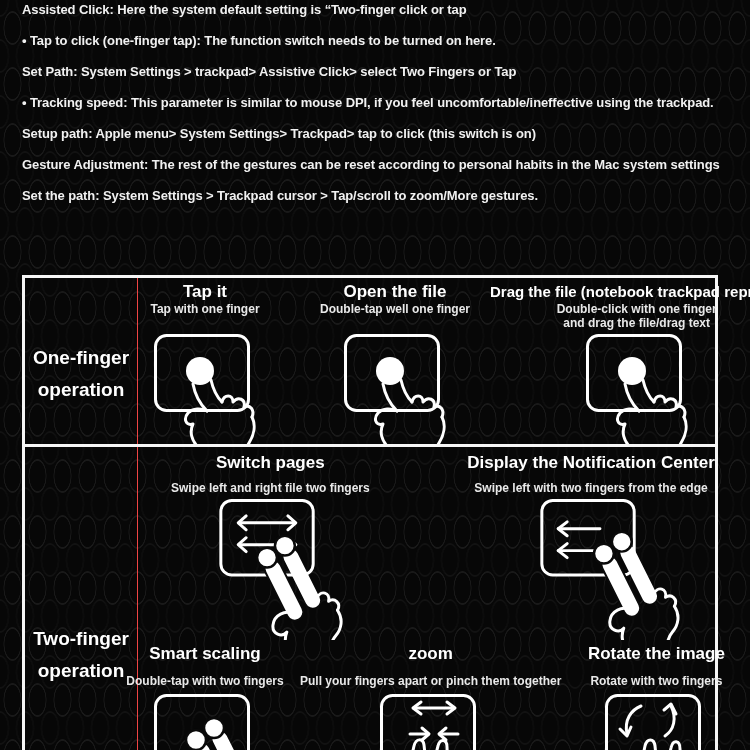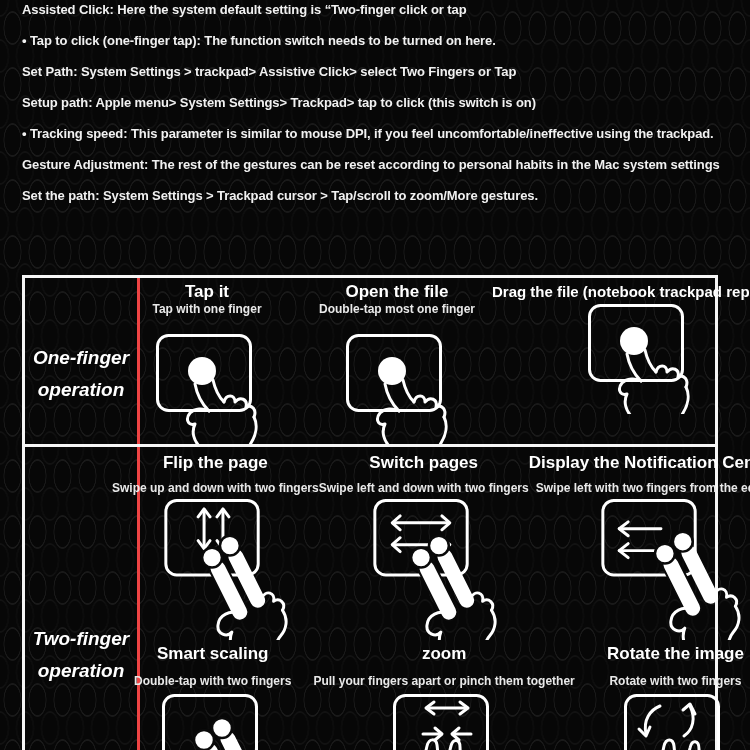--- a/index.html
+++ b/index.html
@@ -19,21 +19,21 @@
     font-size:13px;font-weight:600;letter-spacing:-0.1px;
     color:#f1f1f1;white-space:nowrap;
   }
   .gtable{
     position:absolute;left:22px;top:275px;width:690px;height:478px;
     border:3px solid #f6f6f6;background:transparent;
   }
   .trow{display:flex;}
   .row1{height:166px;border-bottom:3px solid #f6f6f6;}
   .row2{height:306px;}
-  .labelcol{width:112px;flex:none;border-right:3px solid #ef4444;position:relative;font-style:italic;}
+  .labelcol{width:112px;flex:none;border-right:1px solid #ef4444;position:relative;}
   .rlabel{
     position:absolute;left:0;width:112px;text-align:center;
     font-size:19px;font-weight:700;line-height:32px;color:#ffffff;
   }
   .row1 .rlabel{top:64px;}
   .row2 .rlabel{top:176px;}
   .content{flex:1;display:flex;}
   .row1 .content{padding-top:4px;}
   .row2 .content{flex-direction:column;}
   .subrow{display:flex;}
@@ -93,22 +93,22 @@
         <path d="M56,78 C46,73 35,79 34,89 C33,98 43,102 48,96 C44,106 48,116 56,122 C62,127 64,136 63,145"></path>
       </g>
     </g>
   </defs>
 </svg>
 
 <div class="intro">
   <p>Assisted Click: Here the system default setting is “Two-finger click or tap</p>
   <p>• Tap to click (one-finger tap): The function switch needs to be turned on here.</p>
   <p>Set Path: System Settings &gt; trackpad&gt; Assistive Click&gt; select Two Fingers or Tap</p>
+  <p>• Tracking speed: This parameter is similar to mouse DPI, if you feel uncomfortable/ineffective using the trackpad.</p>
   <p>Setup path: Apple menu&gt; System Settings&gt; Trackpad&gt; tap to click (this switch is on)</p>
-  <p>• Tracking speed: This parameter is similar to mouse DPI, if you feel uncomfortable/ineffective using the trackpad.</p>
   <p>Gesture Adjustment: The rest of the gestures can be reset according to personal habits in the Mac system settings</p>
   <p>Set the path: System Settings &gt; Trackpad cursor &gt; Tap/scroll to zoom/More gestures.</p>
 </div>
 
 <div class="gtable">
 
   <div class="trow row1">
     <div class="labelcol">
       <div class="rlabel">
         <div>One-finger</div>
@@ -121,69 +121,57 @@
         <div class="gtitle">Tap it</div>
         <div class="gsub"><span>Tap with one finger</span></div>
         <svg class="illus" width="190" height="112" viewBox="0 0 190 112">
           <use href="#pad" x="44" y="2"></use>
           <use href="#hand1" x="56" y="24"></use>
         </svg>
       </div>
 
       <div class="gcell">
         <div class="gtitle">Open the file</div>
-        <div class="gsub"><span>Double-tap most one finger</span></div>
+        <div class="gsub"><span>Double-tap well one finger</span></div>
         <svg class="illus" width="190" height="112" viewBox="0 0 190 112">
           <use href="#pad" x="44" y="2"></use>
           <use href="#hand1" x="56" y="24"></use>
         </svg>
       </div>
 
       <div class="gcell">
         <div class="gtitle gtitle--long">Drag the file (notebook trackpad repress)</div>
+        <div class="gsub">
+          <div>Double-click with one finger</div>
+          <div>and drag the file/drag text</div>
+        </div>
         <svg class="illus" width="190" height="112" viewBox="0 0 190 112">
           <use href="#pad" x="44" y="2"></use>
           <use href="#hand1" x="56" y="24"></use>
         </svg>
       </div>
 
     </div>
   </div>
 
   <div class="trow row2">
     <div class="labelcol">
       <div class="rlabel">
         <div>Two-finger</div>
         <div>operation</div>
       </div>
     </div>
     <div class="content">
 
       <div class="subrow subrow1">
 
-        <div class="gcell">
-          <div class="gtitle">Flip the page</div>
-          <div class="gsub"><span>Swipe up and down with two fingers</span></div>
-          <svg class="illus" width="190" height="144" viewBox="0 0 190 144">
-            <use href="#pad" x="44" y="2"></use>
-            <g class="arr">
-              <path d="M84,13 L84,51"></path>
-                <path d="M78,20 L84,12 L90,20"></path>
-                <path d="M78,44 L84,52 L90,44"></path>
-              <path d="M103,13 L103,51"></path>
-                <path d="M97,20 L103,12 L109,20"></path>
-                <path d="M97,44 L103,52 L109,44"></path>
-            </g>
-            <use href="#hand2" x="64" y="40"></use>
-          </svg>
-        </div>
 
         <div class="gcell">
           <div class="gtitle">Switch pages</div>
-          <div class="gsub"><span>Swipe left and down with two fingers</span></div>
+          <div class="gsub"><span>Swipe left and right file two fingers</span></div>
           <svg class="illus" width="190" height="144" viewBox="0 0 190 144">
             <use href="#pad" x="44" y="2"></use>
             <g class="arr">
               <path d="M64,26 L120,26"></path>
                 <path d="M71,19 L63,26 L71,33"></path>
                 <path d="M113,19 L121,26 L113,33"></path>
               <path d="M64,48 L120,48"></path>
                 <path d="M71,41 L63,48 L71,55"></path>
                 <path d="M113,41 L121,48 L113,55"></path>
             </g>

